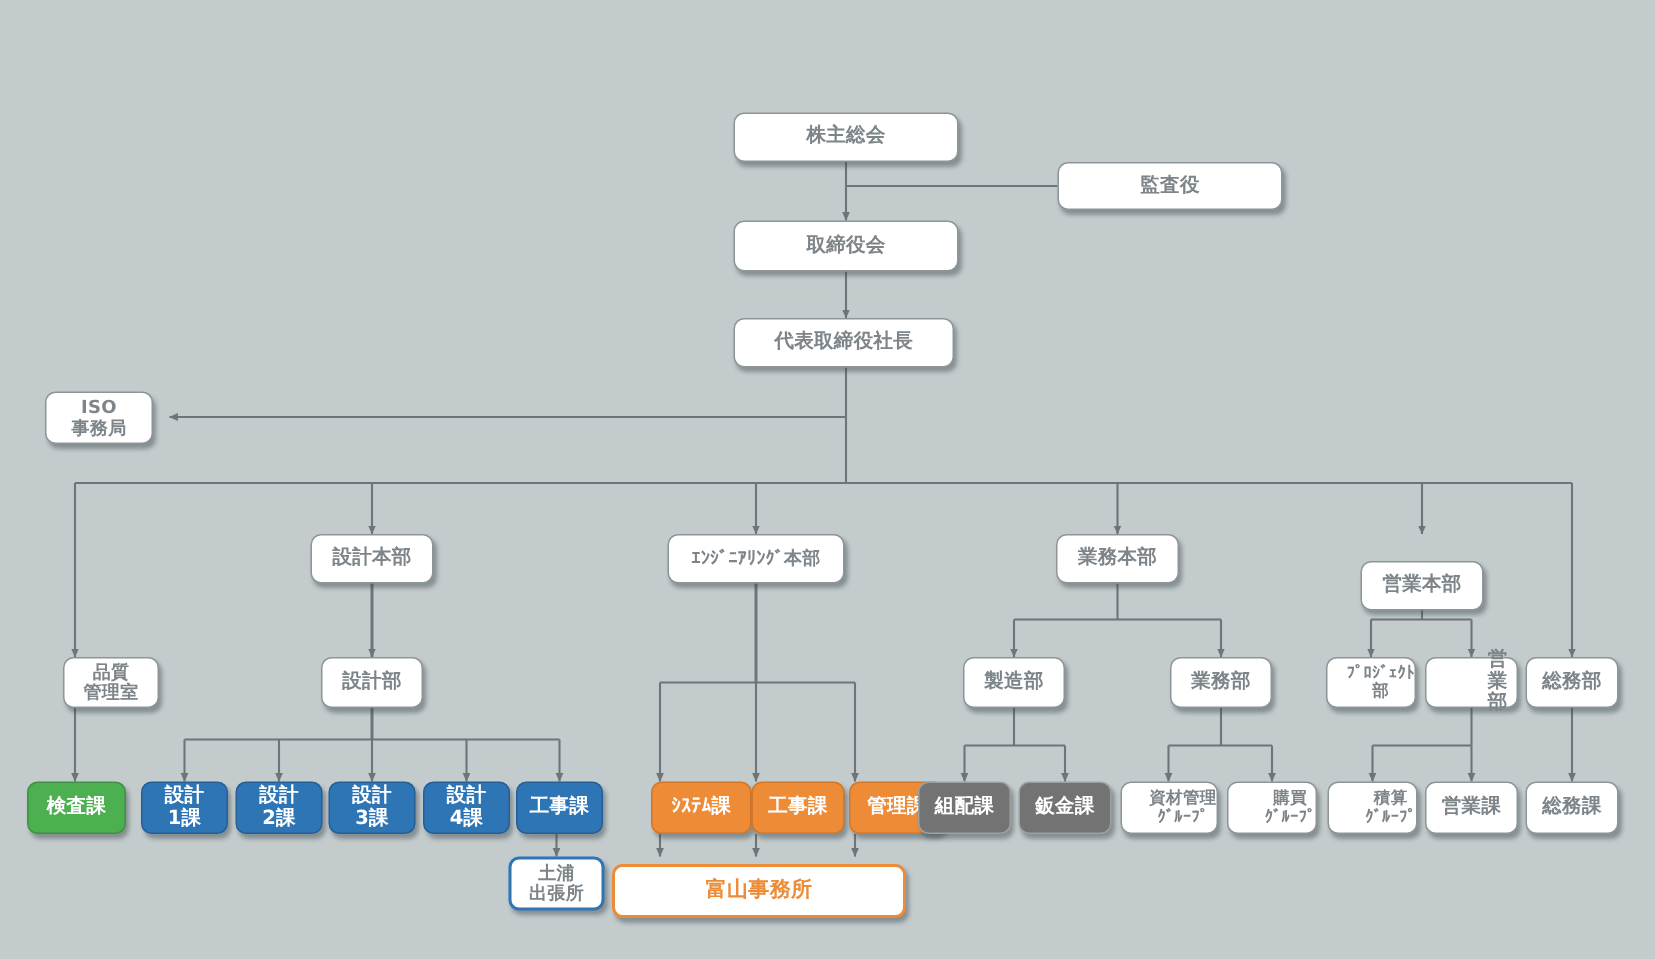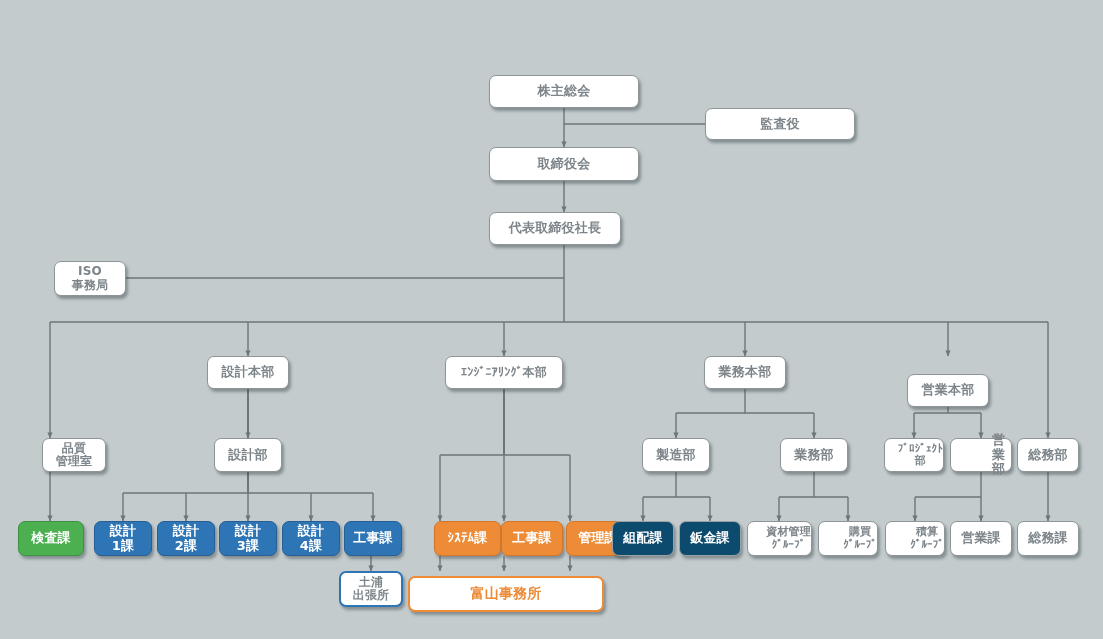--- a/index.html
+++ b/index.html
@@ -63,21 +63,21 @@
   }
   
   .n-orange {
     background: #ed8b36;
     border: 1px solid #d2772a;
     color: #ffffff;
     margin-left: 28px;
   }
   
   .n-gray {
-    background: #0c4a6e;
+    background: #737373;
     border: 1px solid #9aa2a6;
     color: #ffffff;
   }
   
   .n-blueborder {
     background: #ffffff;
     border: 2px solid #2e75b6;
     color: #7d858a;
   }
   
@@ -182,25 +182,25 @@
   </div>
 
   <div class="node n-white fs-13" style="left:705px; top:108px; width:150px; height:32px;">
     <span>監査役</span>
   </div>
 
   <div class="node n-white fs-13" style="left:489px; top:147px; width:150px; height:34px;">
     <span>取締役会</span>
   </div>
 
-  <div class="node n-white fs-13" style="left:489px; top:212px; width:132px; height:33px;">
+  <div class="node n-white fs-13" style="left:489px; top:212px; width:147px; height:33px;">
     <span>代表取締役社長</span>
   </div>
 
-  <div class="node n-white fs-12" style="left:30px; top:261px; width:72px; height:35px;margin-left:24px;">
+  <div class="node n-white fs-12" style="left:30px; top:261px; width:72px; height:35px;">
     <span>ISO
 事務局</span>
   </div>
 
   <div class="node n-white fs-13" style="left:207px; top:356px; width:82px; height:33px;">
     <span>設計本部</span>
   </div>
 
   <div class="node n-white fs-12" style="left:445px; top:356px; width:118px; height:33px;">
     <span>ｴﾝｼﾞﾆｱﾘﾝｸﾞ本部</span>

